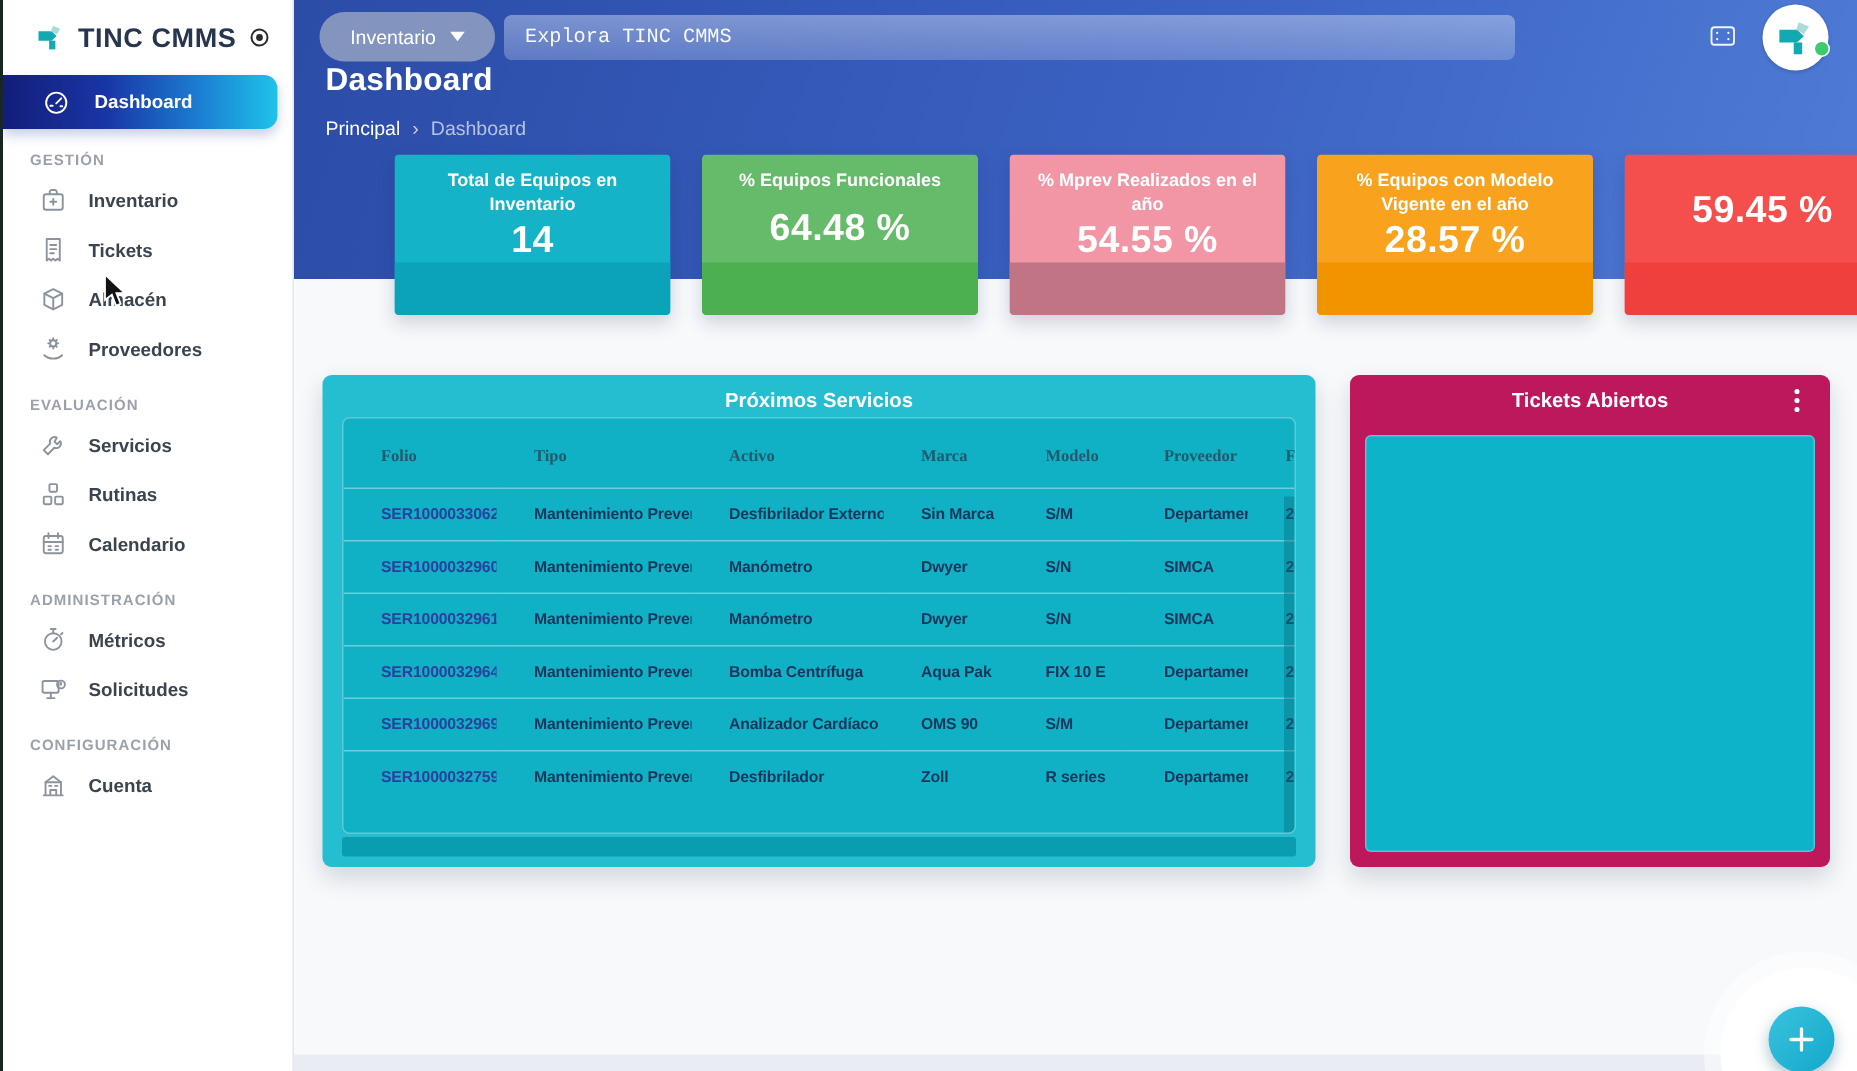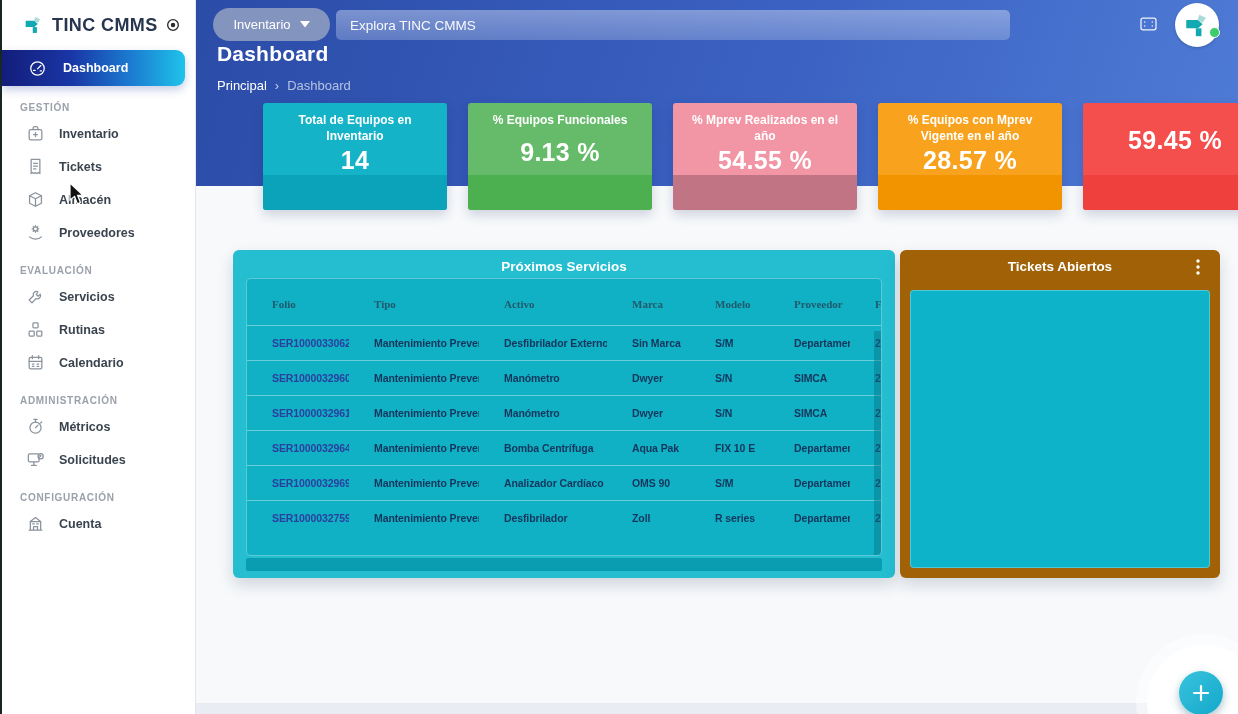--- a/index.html
+++ b/index.html
@@ -32,21 +32,21 @@
 
   .module-pill { position:absolute; left:17px; top:8px; width:117px; height:33px; border-radius:17px;
                  background:rgba(150,163,194,.82); display:flex; align-items:center; justify-content:center;
                  gap:9px; color:#fff; cursor:pointer; }
   .module-pill .pill-label { font-size:13px; font-weight:500; }
   .caret { width:10px; height:7px; }
   .searchbar { position:absolute; left:140px; top:10px; width:674px; height:30px; border-radius:5px;
                background:linear-gradient(180deg, rgba(200,212,240,.5), rgba(170,188,228,.38));
                display:flex; align-items:center; }
   .searchbar input { background:transparent; border:none; outline:none; color:#fff; font-size:13.5px;
-                     width:100%; padding:0 14px; font-family:Liberation Sans, sans-serif; }
+                     width:100%; padding:0 14px; font-family:Liberation Mono, monospace; }
   .searchbar input::placeholder { color:rgba(255,255,255,.95); opacity:1; }
   .fullscreen-btn { position:absolute; left:942px; top:14px; width:21px; height:20px; color:#fff; opacity:.92; cursor:pointer; }
   .avatar { position:absolute; left:979px; top:3px; width:44px; height:44px; border-radius:50%;
             background:#fff; display:flex; align-items:center; justify-content:center; cursor:pointer;
             box-shadow:0 1px 3px rgba(0,0,0,.2); }
   .avatar svg { width:27px; height:27px; }
   .presence-dot { position:absolute; right:-1px; top:24px; width:11px; height:11px; border-radius:50%;
                   background:#3ecb6e; border:1.5px solid #fff; }
 
   .page-title { position:absolute; left:21px; top:42px; color:#fff; font-size:21px; font-weight:600; letter-spacing:.2px; }
@@ -61,36 +61,36 @@
               box-shadow:0 5px 12px rgba(20,40,90,.18); color:#fff; }
   .kpi-top { position:absolute; inset:0; }
   .kpi-footer { position:absolute; left:0; right:0; bottom:0; height:35px; }
   .kpi-content { position:absolute; left:0; right:0; top:0; height:74px; display:flex; flex-direction:column; align-items:center; }
   .kpi-label { font-size:12px; font-weight:600; text-align:center; padding:10px 8px 0 8px; line-height:1.3; }
   .kpi-value { flex:1; display:flex; align-items:center; font-size:25px; font-weight:600; letter-spacing:.3px; }
 
   
   .panel { position:absolute; border-radius:6px; box-shadow:0 7px 16px rgba(15,40,70,.16); }
   .panel-title { text-align:center; color:#fff; font-size:13.5px; font-weight:600; padding-top:9px; }
-  .services-panel { left:37px; top:250px; width:662px; height:328px; background:#25bed1; }
+  .services-panel { left:19px; top:250px; width:662px; height:328px; background:#25bed1; }
   .services-inner { position:absolute; left:13px; right:13px; top:28px; height:278px; background:#10b0c5;
                     border:1px solid rgba(255,255,255,.32); border-radius:5px; overflow:hidden; }
   table.svc { border-collapse:collapse; table-layout:fixed; width:663px; }
   table.svc col.c0{width:102px} table.svc col.c1{width:130px} table.svc col.c2{width:128px}
   table.svc col.c3{width:83px}  table.svc col.c4{width:79px}  table.svc col.c5{width:81px}
   table.svc col.c6{width:60px}
   table.svc th { text-align:left; font-size:11px; font-weight:600; color:#205a6b; padding:19px 4px 15px 25px;
                  white-space:nowrap; overflow:hidden;font-family:Liberation Serif, serif; }
   table.svc td { font-size:10.5px; font-weight:700; color:#14365c; padding:11px 4px 11px 25px;
                  border-top:1px solid rgba(255,255,255,.38); white-space:nowrap; overflow:hidden; letter-spacing:-.1px; }
   table.svc td.folio { color:#2b3f9e; cursor:pointer; }
   .svc-vscroll { position:absolute; right:0; top:52px; bottom:0; width:7px; background:rgba(8,115,135,.45); }
   .svc-hscroll { position:absolute; left:13px; right:13px; top:308px; height:13px; border-radius:2px; background:#0a9db2; }
 
-  .tickets-panel { left:704px; top:250px; width:320px; height:328px; background:#a16207; }
+  .tickets-panel { left:704px; top:250px; width:320px; height:328px; background:#be185d; }
   .kebab { position:absolute; right:14px; top:8px; width:16px; height:18px; color:#fff; cursor:pointer; }
   .tickets-inner { position:absolute; left:10px; right:10px; top:40px; bottom:10px; background:#0db3c8;
                    border:1px solid rgba(255,255,255,.28); border-radius:4px; }
 
   
   .bottom-strip { position:absolute; left:0; right:0; bottom:0; height:11px; background:#e9edf3; }
   .fab-halo { position:absolute; left:951px; top:645px; width:114px; height:114px; border-radius:50%;
               background:#ffffff; box-shadow:0 0 0 11px rgba(255,255,255,.45); }
   .fab { position:absolute; left:983px; top:671px; width:44px; height:44px; border-radius:50%;
          background:linear-gradient(135deg,#38c3de 0%, #14a8ca 100%); display:flex; align-items:center;
@@ -255,36 +255,36 @@
           <div class="kpi-content">
             <div class="kpi-label">Total de Equipos en Inventario</div>
             <div class="kpi-value">14</div>
           </div>
         </div>
         <div class="kpi-card">
           <div class="kpi-top" style="background:#66bb6a"></div>
           <div class="kpi-footer" style="background:#4caf50"></div>
           <div class="kpi-content">
             <div class="kpi-label">% Equipos Funcionales</div>
-            <div class="kpi-value">9.13 %</div>
+            <div class="kpi-value">64.48 %</div>
           </div>
         </div>
         <div class="kpi-card">
           <div class="kpi-top" style="background:#f295a4"></div>
           <div class="kpi-footer" style="background:#c17584"></div>
           <div class="kpi-content">
             <div class="kpi-label">% Mprev Realizados en el año</div>
             <div class="kpi-value">54.55 %</div>
           </div>
         </div>
         <div class="kpi-card">
           <div class="kpi-top" style="background:#f8a21d"></div>
           <div class="kpi-footer" style="background:#f29300"></div>
           <div class="kpi-content">
-            <div class="kpi-label">% Equipos con Mprev Vigente en el año</div>
+            <div class="kpi-label">% Equipos con Modelo Vigente en el año</div>
             <div class="kpi-value">28.57 %</div>
           </div>
         </div>
         <div class="kpi-card">
           <div class="kpi-top" style="background:#f44f4d"></div>
           <div class="kpi-footer" style="background:#ef403e"></div>
           <div class="kpi-content">
             <div class="kpi-value">59.45 %</div>
           </div>
         </div>

